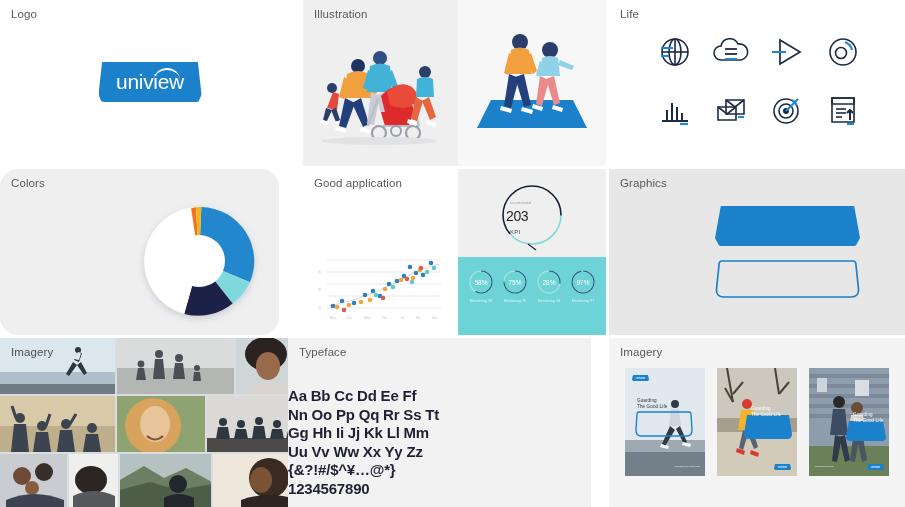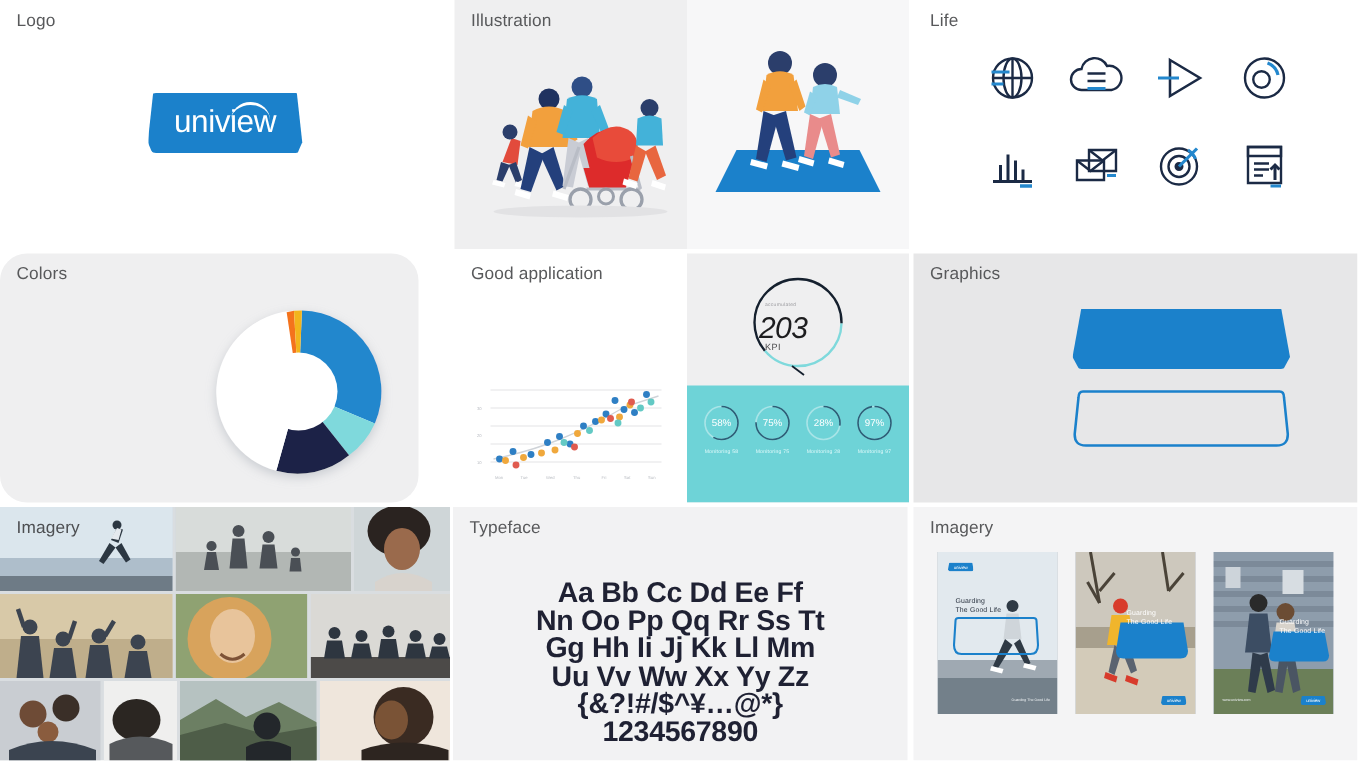--- a/index.html
+++ b/index.html
@@ -34,21 +34,21 @@
   }
   .uv-logo .wordmark {
     color: #ffffff; font-size: 21px; font-weight: 400;
     letter-spacing: -.3px; line-height: 1; padding-bottom: 1px;
   }
   .uv-logo .arc {
     position: absolute; width: 26px; height: 12px; top: 6px; left: 55px;
     border-top: 2px solid #ffffff; border-radius: 50% / 100% 100% 0 0;
   }
 
-  #p-ill-a { left: 303px; top: 0; width: 168px; height: 166px; background: #efeff0; text-align: center; }
+  #p-ill-a { left: 303px; top: 0; width: 168px; height: 166px; background: #efeff0; }
   #p-ill-b { left: 458px; top: 0; width: 148px; height: 166px; background: #f7f7f8; }
   #p-icon  { left: 609px; top: 0; width: 296px; height: 166px; background: #ffffff; }
 
   .icon-grid {
     position: absolute; left: 38px; top: 30px; width: 224px;
     display: grid; grid-template-columns: repeat(4, 1fr);
     row-gap: 14px; justify-items: center; align-items: center;
   }
   .icon-cell { width: 44px; height: 44px; display: flex; align-items: center; justify-content: center; }
 
@@ -56,21 +56,21 @@
   #p-colors { left: 0; top: 169px; width: 279px; height: 166px; background: #efeff0; border-radius: 18px; }
   .donut-wrap { position: absolute; left: 131px; top: 24px; }
   #p-colorapp { left: 303px; top: 169px; width: 152px; height: 166px; background: #ffffff; }
   #p-kpi { left: 458px; top: 169px; width: 148px; height: 166px; background: #efeff0; }
   #p-graphics { left: 609px; top: 169px; width: 296px; height: 166px; background: #e7e7e8; }
 
   .scatter { position: absolute; left: 10px; top: 82px; width: 134px; height: 72px; }
   .kpi-gauge { position: absolute; left: 30px; top: 12px; width: 88px; height: 76px; }
   .kpi-num {
     position: absolute; left: 48px; top: 40px; width: 58px; text-align: left;
-    font-size: 20px; color: #1d1d1f; letter-spacing: -.4px; line-height: 1; font-style: italic;
+    font-size: 14px; color: #1d1d1f; letter-spacing: -.4px; line-height: 1;
   }
   .kpi-cap { position: absolute; left: 52px; top: 60px; font-size: 6px; color: #4a4a4c; letter-spacing: .3px; }
   .kpi-tiny { position: absolute; left: 52px; top: 32px; font-size: 3.3px; color: #9a9a9e; letter-spacing: .2px; }
 
   .teal-panel {
     position: absolute; left: 0; top: 88px; width: 148px; height: 78px;
     background: #6ed3d7;
   }
   .rings { position: absolute; left: 6px; top: 12px; width: 136px; display: flex; justify-content: space-around; }
   .ring-item { width: 32px; text-align: center; }
@@ -86,34 +86,34 @@
     background: #1b81cb;
     clip-path: polygon(4% 0%, 96% 0%, 100% 80%, 97% 100%, 3% 100%, 0% 80%);
     border-radius: 6px;
   }
   .graphic-outline {
     position: absolute; left: 106px; top: 90px; width: 145px; height: 40px;
   }
 
   
   #p-imagery { left: 0; top: 338px; width: 300px; height: 169px; background: #d9dde0; }
-  #p-typeface { left: 302px; top: 338px; width: 303px; height: 169px; background: #f2f2f3; }
+  #p-typeface { left: 288px; top: 338px; width: 303px; height: 169px; background: #f2f2f3; }
   #p-layout { left: 609px; top: 338px; width: 296px; height: 169px; background: #f4f4f5; }
 
   .photo-grid { position: absolute; inset: 0; display: flex; flex-direction: column; gap: 2px; }
   .photo-row { display: flex; gap: 2px; }
   .ph { position: relative; overflow: hidden; }
 
   .type-name {
     position: absolute; left: 0; right: 0; top: 25px; text-align: center;
     font-size: 13px; color: #1f2133; letter-spacing: .1px;
   }
   .type-lines {
-    position: absolute; left: 0; right: 0; top: 49px; text-align: center;
-    font-size: 19px; line-height: 18.5px; color: #1f2133;
+    position: absolute; left: 0; right: 0; top: 49px; text-align: left;
+    font-size: 15px; line-height: 18.5px; color: #1f2133;
     font-weight: 700; letter-spacing: -.2px;
   }
   .type-lines div { white-space: nowrap; }
 
   .posters { position: absolute; left: 16px; top: 30px; display: flex; gap: 12px; }
   .poster { position: relative; width: 80px; height: 108px; overflow: hidden; background: #b9c3cb; }
   .poster .bg { position: absolute; inset: 0; }
   .poster .tag {
     position: absolute; font-size: 4.6px; line-height: 5.6px; color: #2a3340;
     letter-spacing: .1px; z-index: 4;

